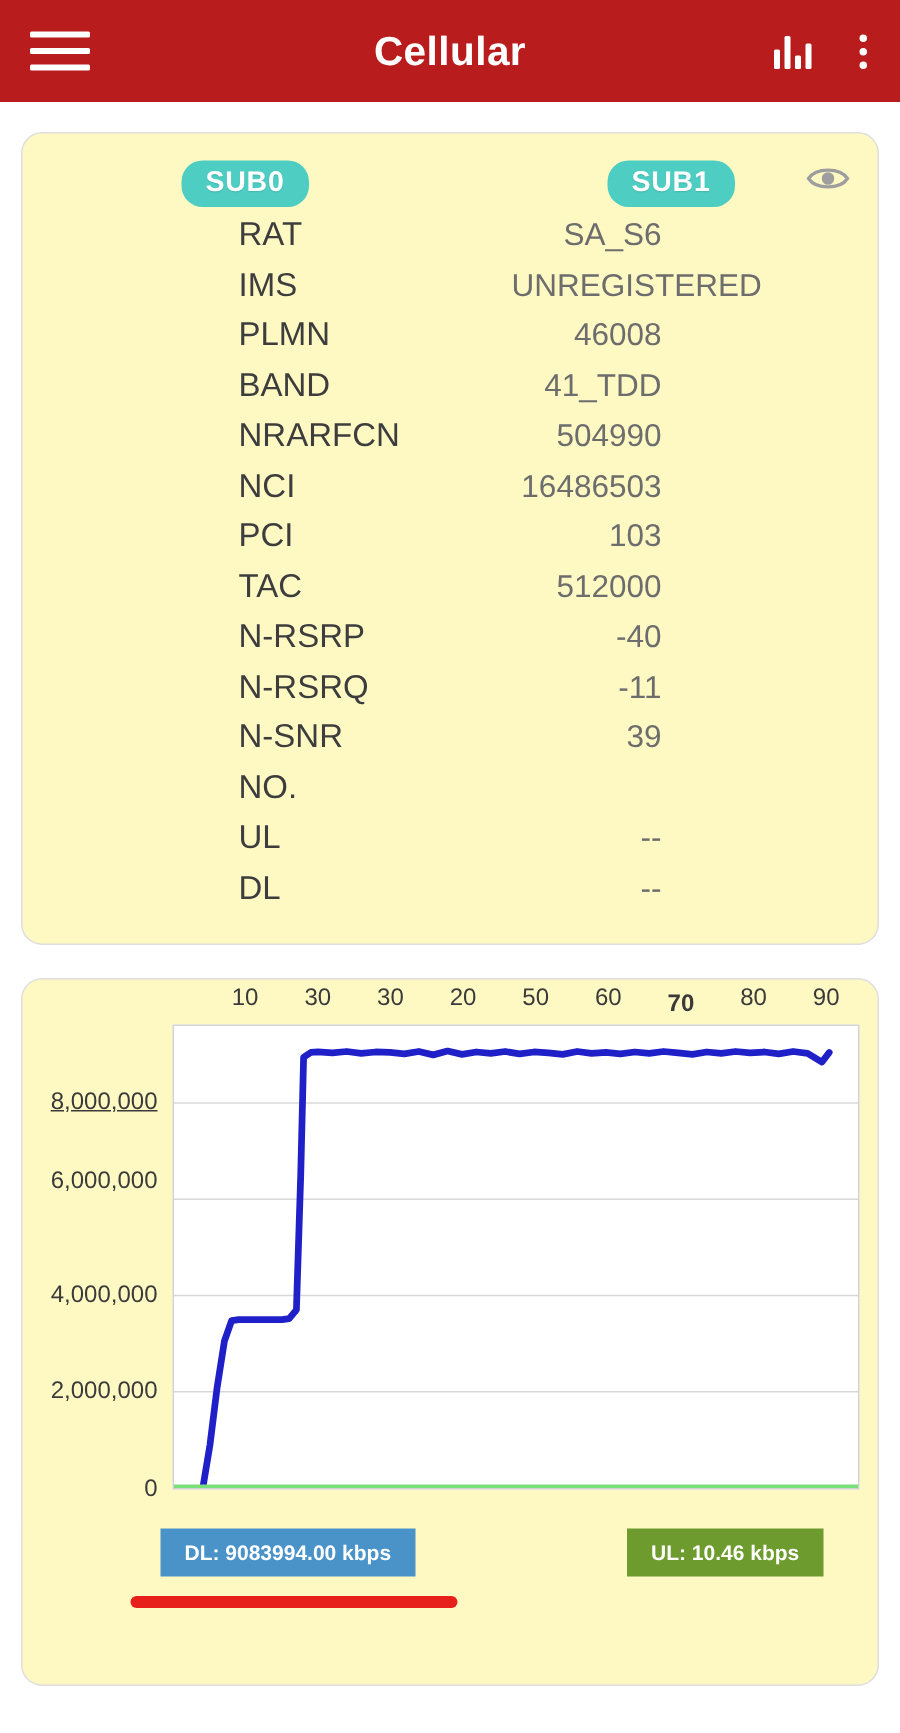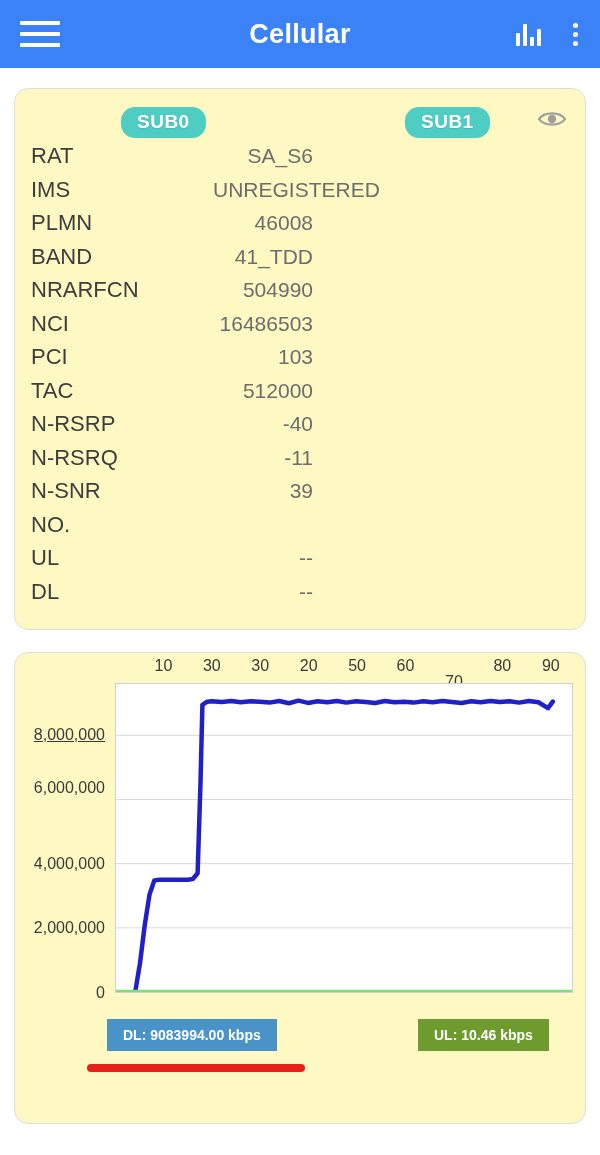--- a/index.html
+++ b/index.html
@@ -6,21 +6,21 @@
   html, body {
     width: 600px; height: 1155px;
     background: #ffffff;
     font-family: "Liberation Sans", sans-serif;
     overflow: hidden;
   }
   #app { position: relative; width: 600px; height: 1155px; background: #fff; }
 
   
   .appbar {
-    height: 68px; background: #3b82f6;
+    height: 68px; background: #b91c1c;
     display: flex; align-items: center;
     padding: 0 20px; position: relative;
   }
   .hamburger { width: 40px; height: 30px; display: flex; flex-direction: column;
                justify-content: center; gap: 7px; cursor: pointer; }
   .hamburger span { display: block; height: 4px; background: #fff; border-radius: 1px; }
   .appbar-title {
     position: absolute; left: 0; right: 0; text-align: center;
     color: #ffffff; font-size: 27px; font-weight: bold; letter-spacing: .3px;
     pointer-events: none;
@@ -50,21 +50,21 @@
     text-shadow: 0 1px 1px rgba(0,0,0,.12);
   }
   .card-head { position: relative; height: 54px; }
   #sub0-badge { position: absolute; left: 106px; top: 18px; }
   #sub1-badge { position: absolute; left: 390px; top: 18px; }
   #traffic-badge { position: absolute; left: 165px; top: 17px; }
   .eye { position: absolute; right: 18px; top: 20px; cursor: pointer; }
 
   
   .rows { padding: 0 16px; }
-  .row { display: flex; align-items: baseline; height: 33.5px; }
+  .row { display: flex; align-items: baseline; height: 33.5px; justify-content: center; }
   .row .k { font-size: 22px; color: #3d3d3d; font-weight: 500; width: 182px; }
   .row .v { font-size: 21px; color: #6d6d6d; width: 100px; text-align: right; }
 
   
   .xaxis { position: relative; height: 26px; margin: 0 0 4px 0; }
   .xaxis span {
     position: absolute; font-size: 16px; color: #3a3a3a;
     transform: translateX(-50%); font-weight: 500;
   }
   .plotwrap { position: relative; height: 310px; margin: 0 12px 0 0; }
@@ -192,21 +192,21 @@
 
   <div class="card" id="chart-card">
 
     <div class="xaxis" id="x-axis">
         <span style="left: 148.421px; top: 4px;">10</span>
         <span style="left: 196.842px; top: 4px;">30</span>
         <span style="left: 245.263px; top: 4px;">30</span>
         <span style="left: 293.684px; top: 4px;">20</span>
         <span style="left: 342.105px; top: 4px;">50</span>
         <span style="left: 390.526px; top: 4px;">60</span>
-        <span style="left: 438.947px; top: 20px;">70</span>
+        <span style="left: 438.947px; top: 8px; font-weight: bold;">70</span>
         <span style="left: 487.368px; top: 4px;">80</span>
         <span style="left: 535.789px; top: 4px;">90</span>
       </div>
 
     <div class="plotwrap">
       <div class="yaxis" id="y-axis">
           <span style="top: 310px;">0</span>
           <span style="top: 245.417px;">2,000,000</span>
           <span style="top: 180.833px;">4,000,000</span>
           <span style="top: 105px;">6,000,000</span>

